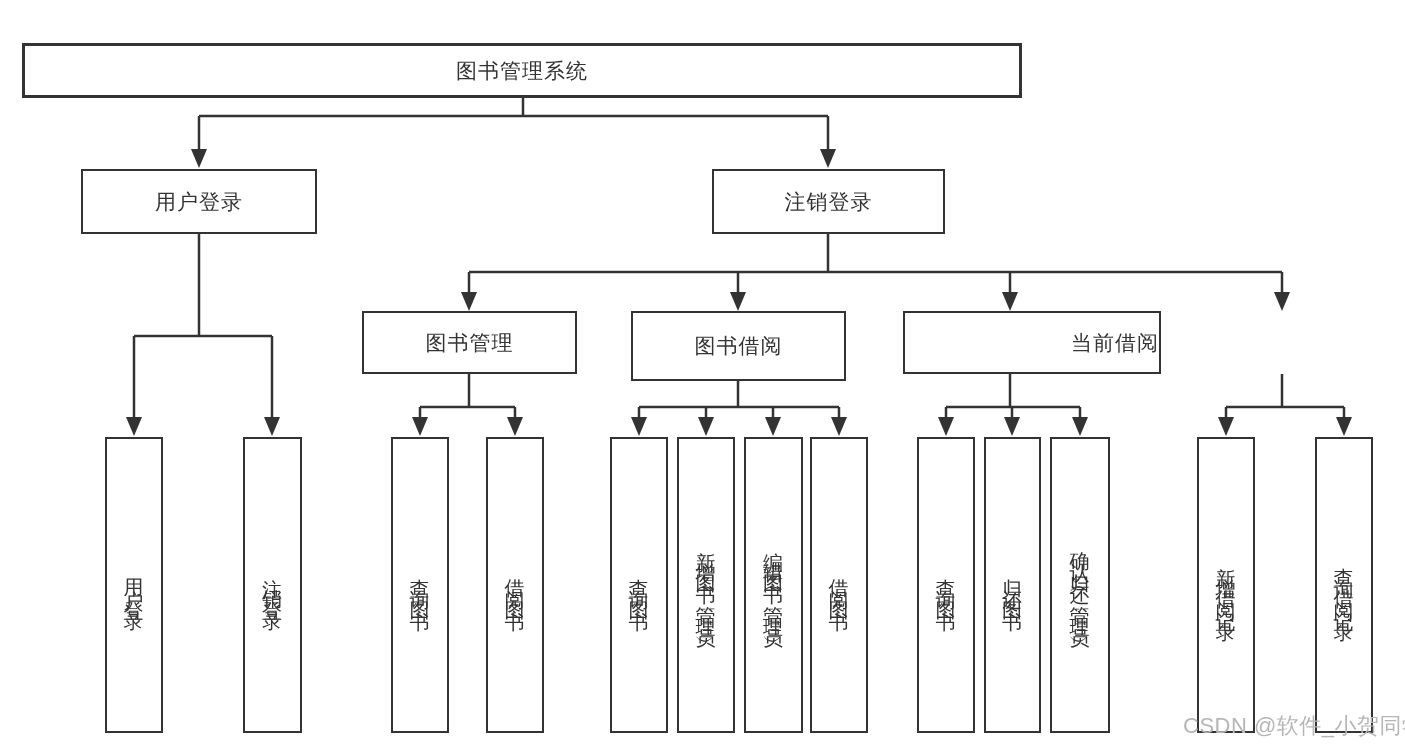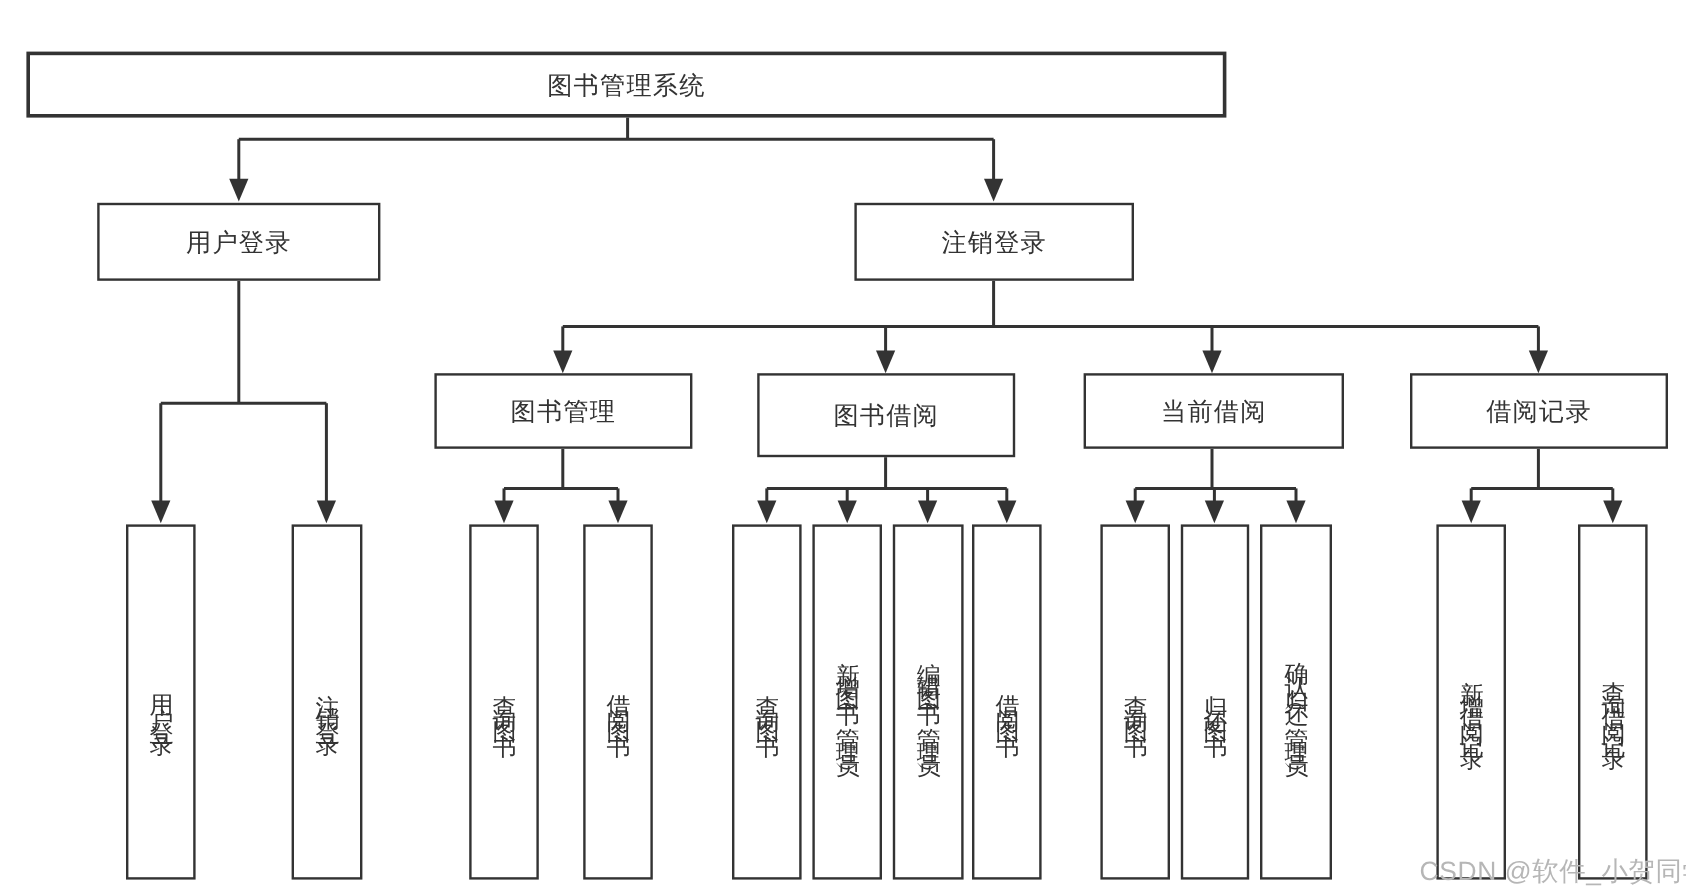--- a/index.html
+++ b/index.html
@@ -132,25 +132,22 @@
   <div class="box" style="left:712px;top:169px;width:233px;height:65px;">
     <span class="h-label">注销登录</span>
   </div>
 
   <div class="box" style="left:362px;top:311px;width:215px;height:63px;">
     <span class="h-label">图书管理</span>
   </div>
   <div class="box" style="left:631px;top:311px;width:215px;height:70px;">
     <span class="h-label">图书借阅</span>
   </div>
-  <div class="box" style="left:903px;top:311px;width:217px;height:63px;">
+  <div class="box" style="left:903px;top:311px;width:258px;height:63px;justify-content:flex-end;">
     <span class="h-label">当前借阅</span>
-  </div>
-  <div class="box" style="left:1175px;top:311px;width:215px;height:63px;">
-    <span class="h-label">借阅记录</span>
   </div>
 
   <div class="box" style="left:105px;top:437px;width:58px;height:296px;">
     <span class="v-label">用户登录</span>
   </div>
   <div class="box" style="left:243px;top:437px;width:59px;height:296px;">
     <span class="v-label">注销登录</span>
   </div>
 
   <div class="box" style="left:391px;top:437px;width:58px;height:296px;">

